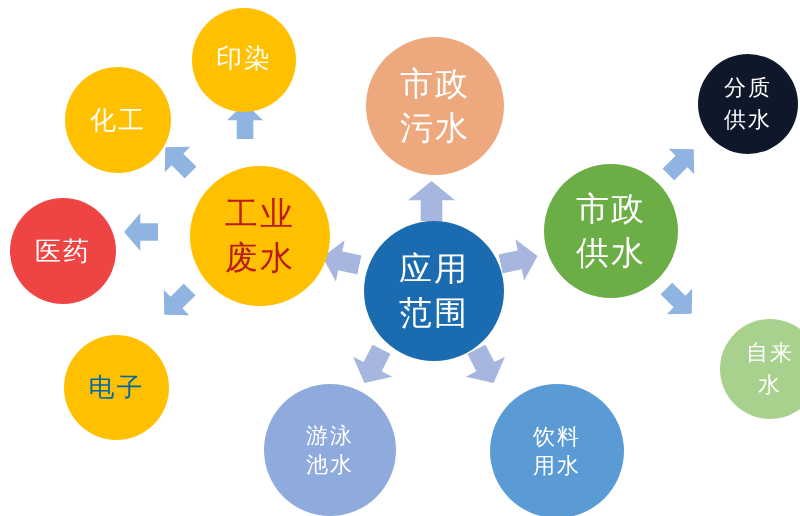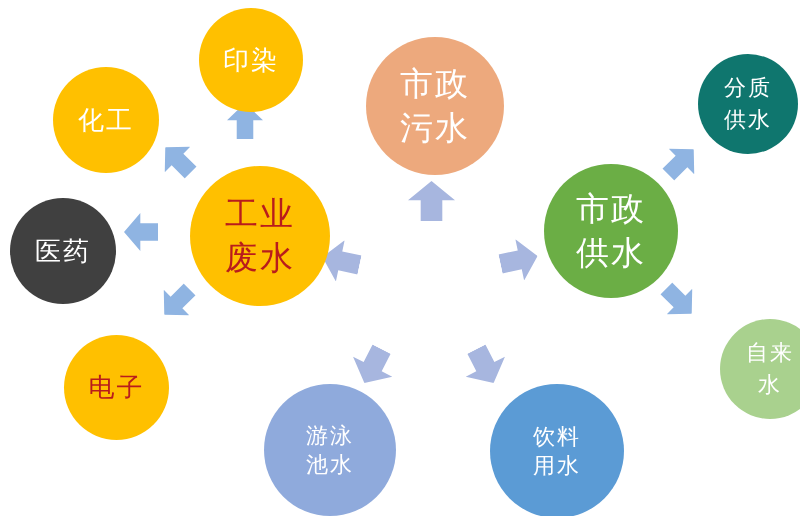--- a/index.html
+++ b/index.html
@@ -20,22 +20,22 @@
   .f30 .label{font-size:22px;}
   .f26 .label{font-size:26px;}
   .f22 .label{font-size:22px;line-height:1.45;}
 
   .n-center{left:364px;top:221px;width:140px;height:140px;background:var(--c-dark_blue,#1A6BB0);}
   .n-sewage{left:366px;top:37px;width:138px;height:138px;background:var(--c-salmon,#EDA97D);}
   .n-industrial{left:190px;top:166px;width:140px;height:140px;background:var(--c-gold,#FFC000);}
   .n-supply{left:544px;top:164px;width:134px;height:134px;background:var(--c-green,#6BAE45);}
   .n-pool{left:264px;top:384px;width:132px;height:132px;background:var(--c-periwinkle,#8FAADC);}
   .n-beverage{left:490px;top:384px;width:134px;height:134px;background:var(--c-blue,#5B9BD5);}
-  .n-printing{left:199px;top:8px;width:104px;height:104px;background:var(--c-gold,#FFC000);}
-  .n-chemical{left:53px;top:67px;width:106px;height:106px;background:var(--c-gold,#FFC000);}
+  .n-printing{left:192px;top:8px;width:104px;height:104px;background:var(--c-gold,#FFC000);font-family:Liberation Mono, monospace;}
+  .n-chemical{left:65px;top:67px;width:106px;height:106px;background:var(--c-gold,#FFC000);}
   .n-pharma{left:10px;top:198px;width:106px;height:106px;background:var(--c-gold,#FFC000);}
   .n-electronics{left:64px;top:335px;width:105px;height:105px;background:var(--c-gold,#FFC000);}
   .n-quality{left:698px;top:54px;width:100px;height:100px;background:var(--c-light_green,#A9D18E);}
   .n-tap{left:720px;top:319px;width:100px;height:100px;background:var(--c-light_green,#A9D18E);}
 
   
   .arrow{
     position:absolute;
     clip-path:polygon(50% 0%,100% 48%,73% 48%,73% 100%,27% 100%,27% 48%,0% 48%);
   }
@@ -64,20 +64,24 @@
   <div class="arrow ca ar-c-supply"></div>
   <div class="arrow ca ar-c-pool"></div>
   <div class="arrow ca ar-c-beverage"></div>
   <div class="arrow cb ar-i-printing"></div>
   <div class="arrow cb ar-i-chemical"></div>
   <div class="arrow cb ar-i-pharma"></div>
   <div class="arrow cb ar-i-electron"></div>
   <div class="arrow cb ar-s-quality"></div>
   <div class="arrow cb ar-s-tap"></div>
 
+  <div class="node f31 n-center" style="background: rgb(26, 107, 176); color: rgb(255, 255, 255);">
+    <span class="label">应用
+范围</span>
+  </div>
   <div class="node f31 n-sewage" style="background: rgb(237, 169, 125); color: rgb(255, 255, 255);">
     <span class="label">市政
 污水</span>
   </div>
   <div class="node f31 n-industrial" style="background: rgb(255, 192, 0); color: #b91c1c;">
     <span class="label">工业
 废水</span>
   </div>
   <div class="node f31 n-supply" style="background: rgb(107, 174, 69); color: rgb(255, 255, 255);">
     <span class="label">市政
@@ -90,27 +94,27 @@
   <div class="node f30 n-beverage" style="background: rgb(91, 155, 213); color: rgb(255, 255, 255);">
     <span class="label">饮料
 用水</span>
   </div>
   <div class="node f26 n-printing" style="background: rgb(255, 192, 0); color: rgb(255, 255, 255);">
     <span class="label">印染</span>
   </div>
   <div class="node f26 n-chemical" style="background: rgb(255, 192, 0); color: rgb(255, 255, 255);">
     <span class="label">化工</span>
   </div>
-  <div class="node f26 n-pharma" style="background: #404040; color: rgb(255, 255, 255);">
+  <div class="node f26 n-pharma" style="background: #ef4444; color: rgb(255, 255, 255);">
     <span class="label">医药</span>
   </div>
-  <div class="node f26 n-electronics" style="background: rgb(255, 192, 0); color: #b91c1c;">
+  <div class="node f26 n-electronics" style="background: rgb(255, 192, 0); color: #0369a1;">
     <span class="label">电子</span>
   </div>
-  <div class="node f22 n-quality" style="background: #0f766e; color: rgb(255, 255, 255);">
+  <div class="node f22 n-quality" style="background: #0f172a; color: rgb(255, 255, 255);">
     <span class="label">分质
 供水</span>
   </div>
   <div class="node f22 n-tap" style="background: rgb(169, 209, 142); color: rgb(255, 255, 255);">
     <span class="label">自来
 水</span>
   </div>
 
 </div>
 

